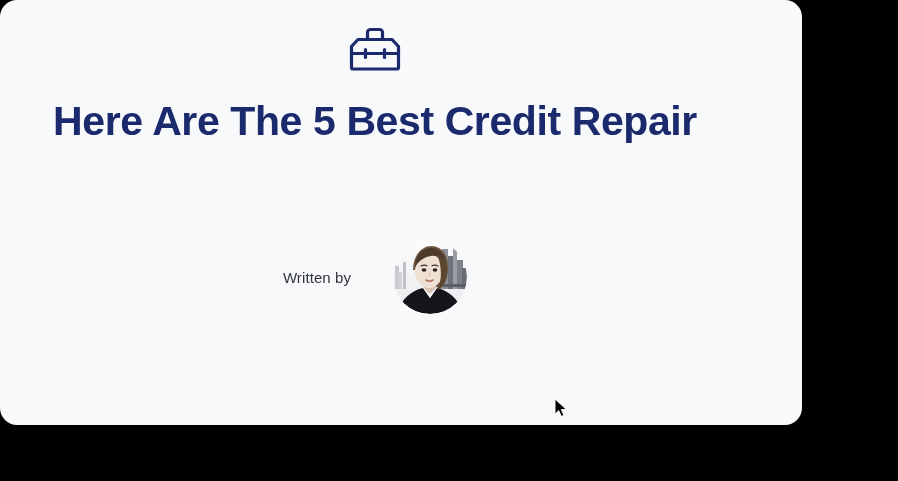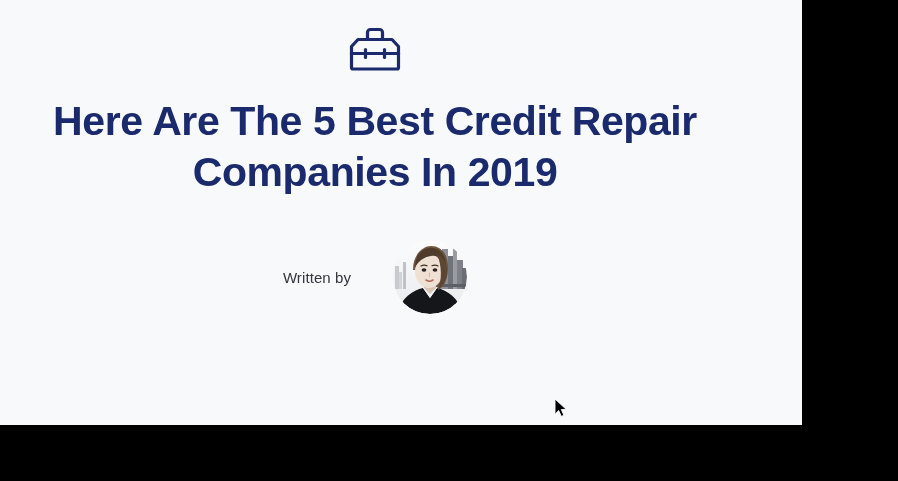--- a/index.html
+++ b/index.html
@@ -24,20 +24,21 @@
 
   
   #page {
     position: absolute;
     left: 0;
     top: 0;
     width: 802px;
     height: 425px;
     background: #f8f9fb;
     overflow: hidden;
+    border-radius: 17px;
   }
 
   
   .icon-wrap {
     position: absolute;
     left: 0;
     top: 26px;
     width: 750px;
     text-align: center;
     line-height: 0;
@@ -134,21 +135,21 @@
           <path d="M3.5 20.5 l6.5 -7 h34 l6.5 7 v21 a1.5 1.5 0 0 1 -1.5 1.5 h-44 a1.5 1.5 0 0 1 -1.5 -1.5 z"></path>
 
           <path d="M3.5 27.5 h47"></path>
 
           <path d="M17.5 23.5 v8"></path>
           <path d="M36.5 23.5 v8"></path>
         </svg>
       </span>
     </div>
 
-    <h1 class="headline"><span>Here Are The 5 Best Credit Repair</span><br><span>Companies In 2019</span></h1>
+    <h1 class="headline"><span>Here Are The 5 Best Credit Repair</span><br></h1>
 
     <div class="byline">
       <span class="byline-label">Written by</span>
       <span class="avatar">
         <svg width="74" height="74" viewBox="0 0 74 74" xmlns="http://www.w3.org/2000/svg">
           <defs>
             <clipPath id="avclip">
                 <circle cx="37" cy="37" r="37"></circle>
               </clipPath>
             <linearGradient id="skyg" x1="0" y1="0" x2="0" y2="1">

